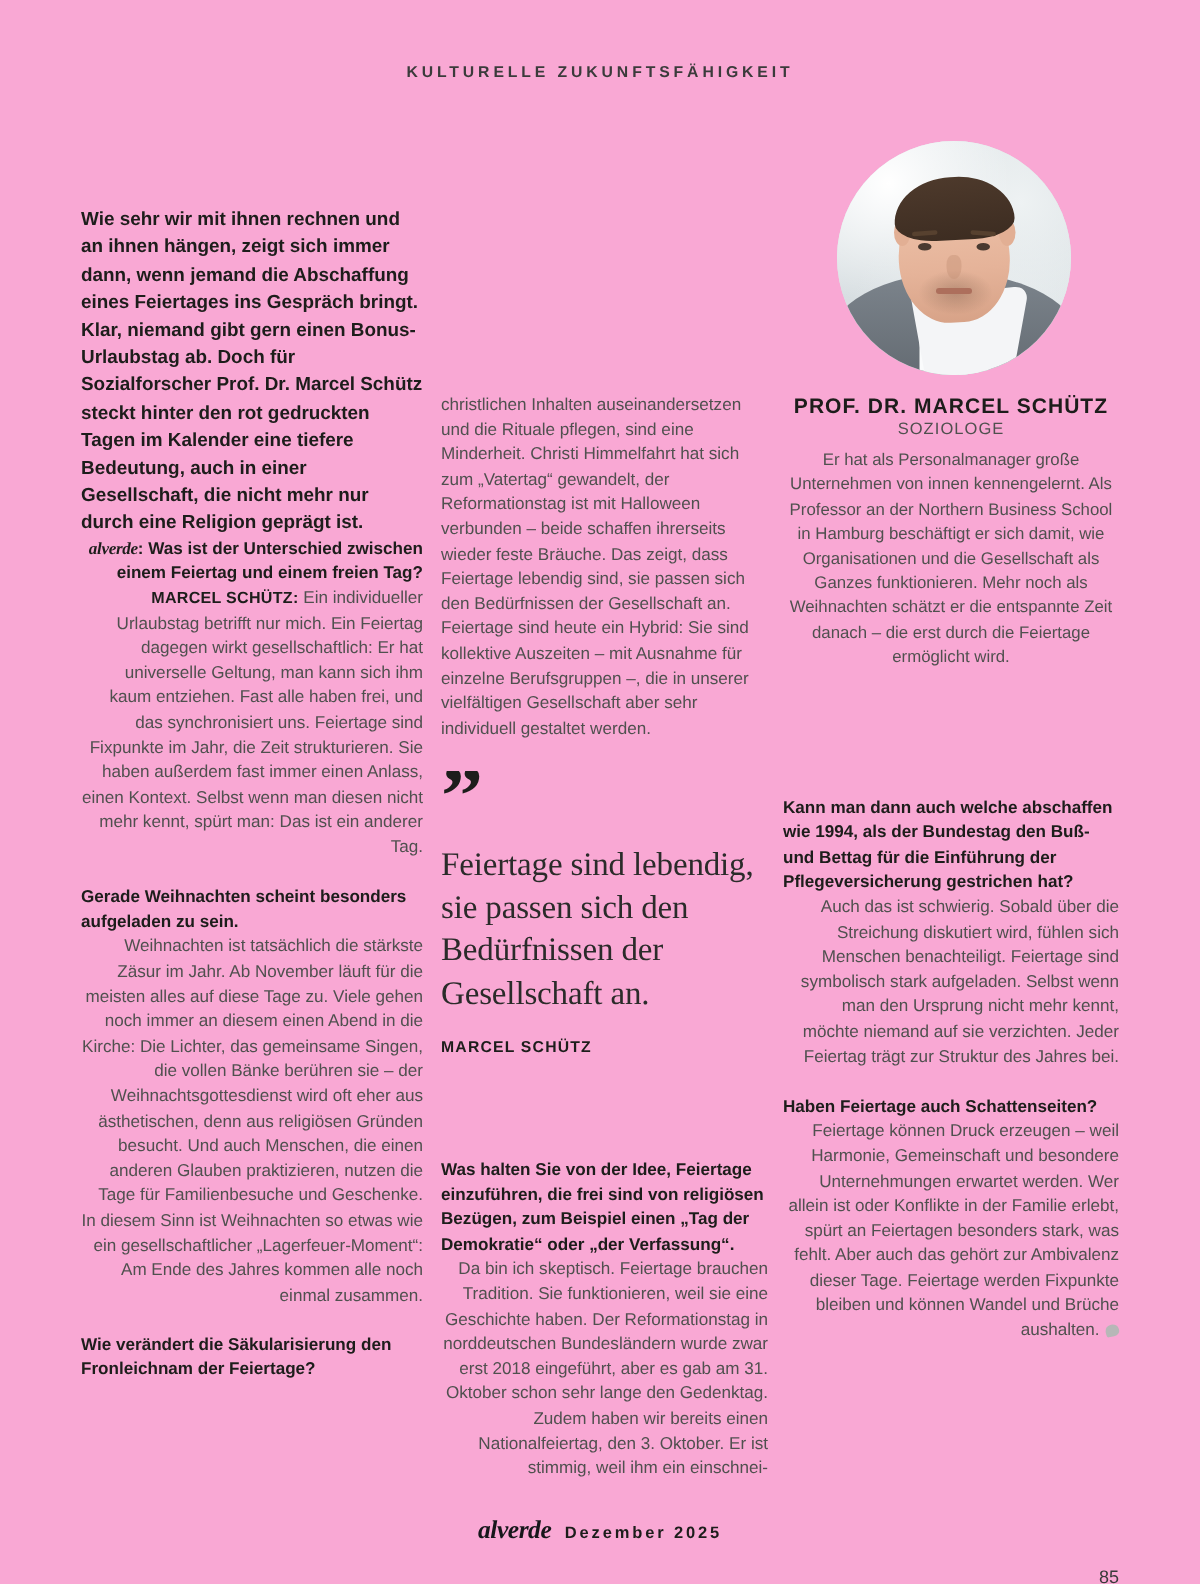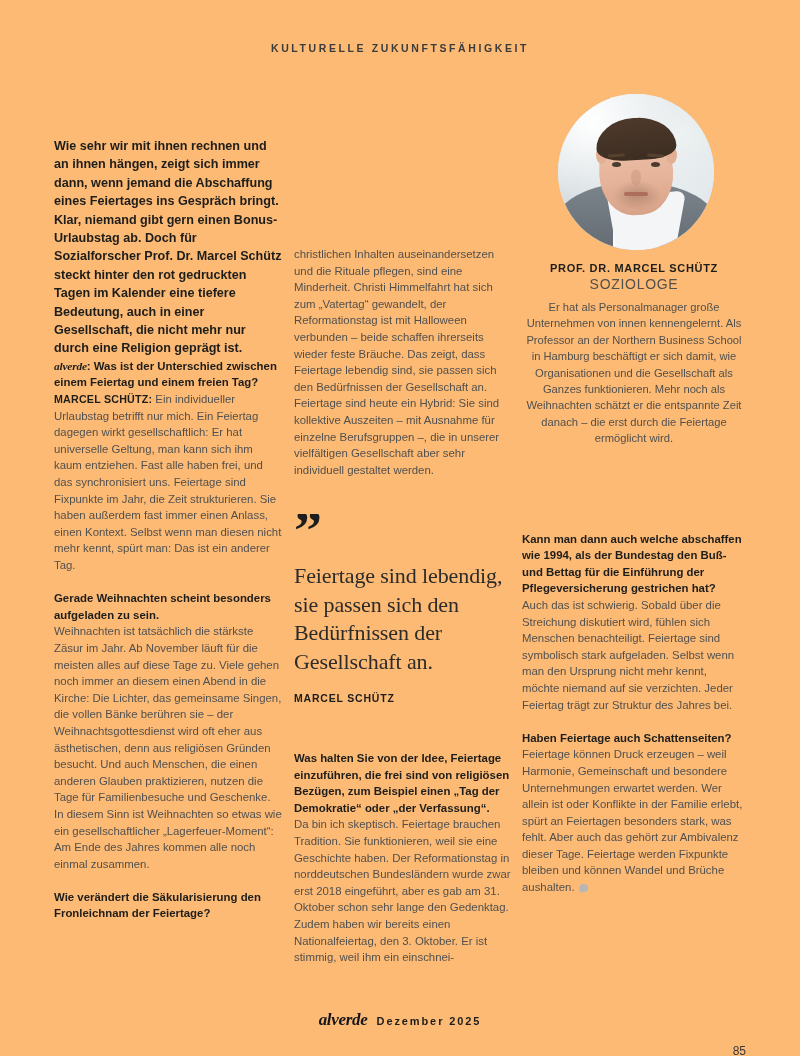--- a/index.html
+++ b/index.html
@@ -13,21 +13,21 @@
     height: 1056px;
     position: relative;
     font-family: "Liberation Sans", sans-serif;
     -webkit-font-smoothing: antialiased;
     overflow: hidden;
   }
 
   .page {
     position: absolute;
     inset: 0;
-    background: #fdba74;
+    background: #f9a8d4;
   }
 
   
   .kicker {
     position: absolute;
     top: 42px;
     left: 0;
     width: 800px;
     text-align: center;
     font-size: 10.5px;
@@ -197,24 +197,24 @@
   }
 
   
   .col {
     position: absolute;
     font-size: 11.4px;
     line-height: 16.6px;
     color: #50504f;
   }
   .col-left   { left: 54px;  top: 137px; width: 228px; }
-  .col-mid    { left: 294px; top: 246px; width: 218px; }
+  .col-mid    { left: 294px; top: 262px; width: 218px; }
 
   .col p { margin: 0; }
-  .col p + p { margin-top: 0; }
+  .col p + p { margin-top: 0; text-align: right; }
 
   .lead {
     font-size: 12.6px;
     line-height: 18.4px;
     font-weight: 700;
     color: #1d1d1b;
     margin: 0 0 17px 0;
   }
 
   .q {
@@ -248,28 +248,28 @@
 
   
   .bio {
     position: absolute;
     left: 522px;
     top: 262px;
     width: 224px;
     text-align: center;
   }
   .bio-name {
+    font-size: 14px;
+    font-weight: 700;
+    letter-spacing: .7px;
+    color: #1d1d1b;
+    margin: 0;
+  }
+  .bio-role {
     font-size: 11px;
-    font-weight: 700;
-    letter-spacing: .7px;
-    color: #1d1d1b;
-    margin: 0;
-  }
-  .bio-role {
-    font-size: 14px;
     letter-spacing: .7px;
     color: #50504f;
     margin: 2px 0 7px 0;
   }
   .bio-text {
     font-size: 11.2px;
     line-height: 16.4px;
     color: #50504f;
     margin: 0;
     text-align: center;
@@ -397,21 +397,21 @@
   <div class="col col-mid">
     <p>christlichen Inhalten auseinandersetzen und die Rituale pflegen, sind eine Minderheit. Christi Himmelfahrt hat sich zum „Vatertag“ gewandelt, der Reformationstag ist mit Halloween verbunden – beide schaffen ihrerseits wieder feste Bräuche. Das zeigt, dass Feiertage lebendig sind, sie passen sich den Bedürfnissen der Gesellschaft an. Feiertage sind heute ein Hybrid: Sie sind kollektive Auszeiten – mit Ausnahme für einzelne Berufsgruppen –, die in unserer vielfältigen Gesellschaft aber sehr individuell gestaltet werden.</p>
   </div>
 
   <div class="pullquote">
     <div class="pq-mark">”</div>
     <p class="pq-text">Feiertage sind lebendig, sie passen sich den Bedürfnissen der Gesellschaft an.</p>
     <div class="pq-attr">MARCEL SCHÜTZ</div>
   </div>
 
-  <div class="col" style="left:294px; top:750px; width:218px;">
+  <div class="col" style="left:294px; top:772px; width:218px;">
     <p class="q">Was halten Sie von der Idee, Feiertage einzuführen, die frei sind von religiösen Bezügen, zum Beispiel einen „Tag der Demokratie“ oder „der Verfassung“.</p>
     <p>Da bin ich skeptisch. Feiertage brauchen Tradition. Sie funktionieren, weil sie eine Geschichte haben. Der Reformationstag in norddeutschen Bundesländern wurde zwar erst 2018 eingeführt, aber es gab am 31. Oktober schon sehr lange den Gedenktag. Zudem haben wir bereits einen Nationalfeiertag, den 3. Oktober. Er ist stimmig, weil ihm ein einschnei-</p>
   </div>
 
   <div class="bio">
     <p class="bio-name">PROF. DR. MARCEL SCHÜTZ</p>
     <p class="bio-role">SOZIOLOGE</p>
     <p class="bio-text">Er hat als Personalmanager große Unternehmen von innen kennengelernt. Als Professor an der Northern Business School in Hamburg beschäftigt er sich damit, wie Organisationen und die Gesellschaft als Ganzes funktionieren. Mehr noch als Weihnachten schätzt er die entspannte Zeit danach – die erst durch die Feiertage ermöglicht wird.</p>
   </div>
 

